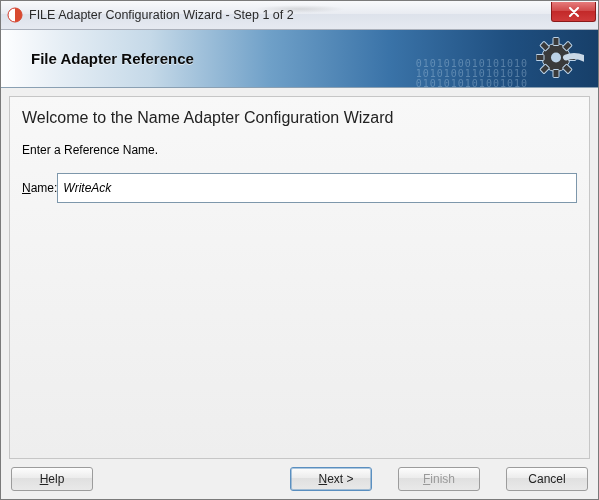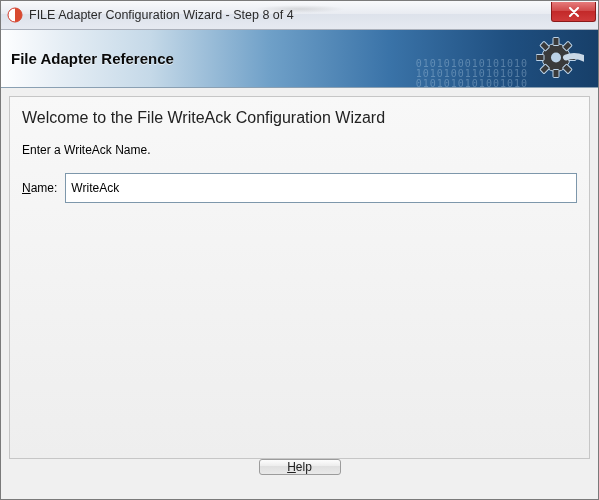--- a/index.html
+++ b/index.html
@@ -77,20 +77,21 @@
     overflow: hidden;
     display:flex;
     align-items:center;
     padding-left:10px;
   }
   .banner .banner-title {
     font-size: 15px;
     font-weight: bold;
     color: #0a0a0a;
     text-shadow: 0 1px 0 rgba(255,255,255,0.6);
+    margin-left: 20px;
   }
   .banner .gear {
     position: absolute;
     right: 14px;
     top: 50%;
     transform: translateY(-50%);
   }
   .banner .binary {
     position: absolute;
     right: 70px;
@@ -124,44 +125,44 @@
     color: #333;
     line-height: 1.3;
     margin-bottom: 10px;
   }
   .content .prompt {
     margin: 6px 0 10px 0;
   }
   .field-row {
     display: flex;
     align-items: center;
-    gap: 8px;
+    gap: 0;
   }
   .field-row label {
     font-size: 12px;
   }
   .field-row label .mn { text-decoration: underline; }
   .field-row input[type=text] {
     flex: 1;
     height: 22px;
     border: 1px solid #7d97ab;
     background: #fff;
     padding: 14px 5px;
     font-size: 12px;
     font-family: inherit;
     outline: none;
+    font-style: italic;
   }
   .button-bar {
     height: 40px;
     display: flex;
     align-items: center;
     padding: 0 10px;
     gap: 26px;
     background: #f0f0f0;
-    flex-direction: column;
   }
   .button-bar .spacer { flex:1; }
   .btn {
     min-width: 82px;
     height: 24px;
     border: 1px solid #9c9c9c;
     border-radius: 3px;
     background: linear-gradient(to bottom, #fdfdfd 0%, #ececec 45%, #e0e0e0 46%, #e9e9e9 100%);
     font-size: 12px;
     font-family: inherit;
@@ -185,21 +186,21 @@
 
 <div class="window">
 
   <div class="titlebar">
     <span class="app-icon">
       <svg width="16" height="16" viewBox="0 0 16 16">
         <circle cx="8" cy="8" r="7" fill="#fff" stroke="#d03a2a" stroke-width="1"></circle>
         <path d="M8 1 A7 7 0 0 1 8 15 Z" fill="#d84a30"></path>
       </svg>
     </span>
-    <span class="title">FILE Adapter Configuration Wizard - Step 8 of 4</span>
+    <span class="title">FILE Adapter Configuration Wizard - Step 1 of 2</span>
     <div class="title-decor"></div>
     <span class="spacer"></span>
     <div class="close-btn">
       <svg width="12" height="10" viewBox="0 0 12 10">
         <path d="M2 1 L10 9 M10 1 L2 9" stroke="#fff" stroke-width="2" stroke-linecap="round"></path>
       </svg>
     </div>
   </div>
 
   <div class="banner">
@@ -223,27 +224,29 @@
             <rect x="-3" y="12" width="6" height="8" rx="1" transform="rotate(-45)"></rect>
           </g>
           <circle r="5" fill="#bcd3e8"></circle>
         </g>
         <path d="M30 24 Q40 20 50 26" stroke="#c9d8e6" stroke-width="6" fill="none" stroke-linecap="round"></path>
       </svg>
     </span>
   </div>
 
   <div class="content">
-    <h1>Welcome to the File WriteAck Configuration Wizard</h1>
-    <div class="prompt">Enter a WriteAck Name.</div>
+    <h1>Welcome to the Name Adapter Configuration Wizard</h1>
+    <div class="prompt">Enter a Reference Name.</div>
     <div class="field-row">
       <label><span class="mn">N</span><span>ame:</span></label>
       <input type="text" value="WriteAck" style="">
     </div>
   </div>
 
   <div class="button-bar">
     <button class="btn"><span class="mn">H</span><span>elp</span></button>
     <span class="spacer"></span>
     <button class="btn default"><span class="mn">N</span><span>ext &gt;</span></button>
+    <button class="btn" disabled=""><span class="mn">F</span><span>inish</span></button>
+    <button class="btn">Cancel</button>
   </div>
 
 </div>
 
 </body></html>

